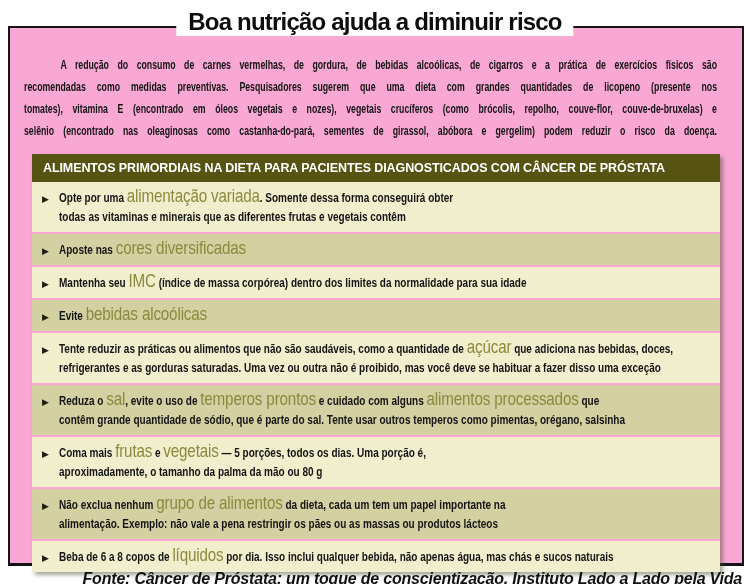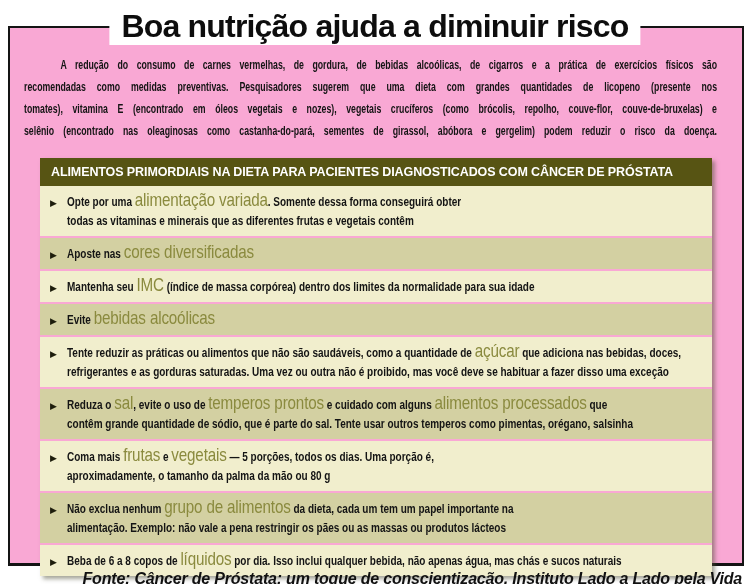--- a/index.html
+++ b/index.html
@@ -3,35 +3,35 @@
 <meta charset="utf-8">
 <style>
   html,body{margin:0;padding:0;}
   body{
     width:750px;height:584px;position:relative;background:#ffffff;
     font-family:"Liberation Sans",sans-serif;color:#161616;overflow:hidden;
   }
   .page-title{
     position:absolute;top:8px;left:50%;transform:translateX(-50%);
     background:#ffffff;padding:0 12px;white-space:nowrap;z-index:2;
-    font-size:32px;font-weight:bold;letter-spacing:-0.8px;color:#0d0d0d;
+    font-size:24px;font-weight:bold;letter-spacing:-0.8px;color:#0d0d0d;
   }
   .frame{
     position:absolute;top:26px;left:8px;right:6px;height:540px;
     border:2px solid #141414;border-bottom-width:3px;box-sizing:border-box;
     padding:20px 14px 0 14px;background:#f9a8d4;
   }
   .intro{
     margin:6px 0 12px 0;width:990px;transform:scaleX(0.70);transform-origin:0 0;
     font-size:12.5px;font-weight:bold;line-height:22px;color:#141414;
   }
   .para-line{text-align:justify;text-align-last:justify;}
   .para-line:first-child{text-indent:52px;}
   .diet-table{
-    margin:16px;box-shadow:3px 3px 4px rgba(80,80,55,0.5);
+    margin:8px;box-shadow:3px 3px 4px rgba(80,80,55,0.5);
   }
   .table-header{
     background:var(--header-bg,#575413);color:#ffffff;
     font-size:12.5px;font-weight:bold;letter-spacing:-0.1px;
     padding:7px 10px 7px 11px;
   }
   .row{display:flex;align-items:baseline;padding:4px 8px 5px 10px;}
   .row + .row{margin-top:2px;}
   .row.light{background:var(--row-light,#f1eecd);}
   .row.dark{background:var(--row-dark,#d3d0a2);}

